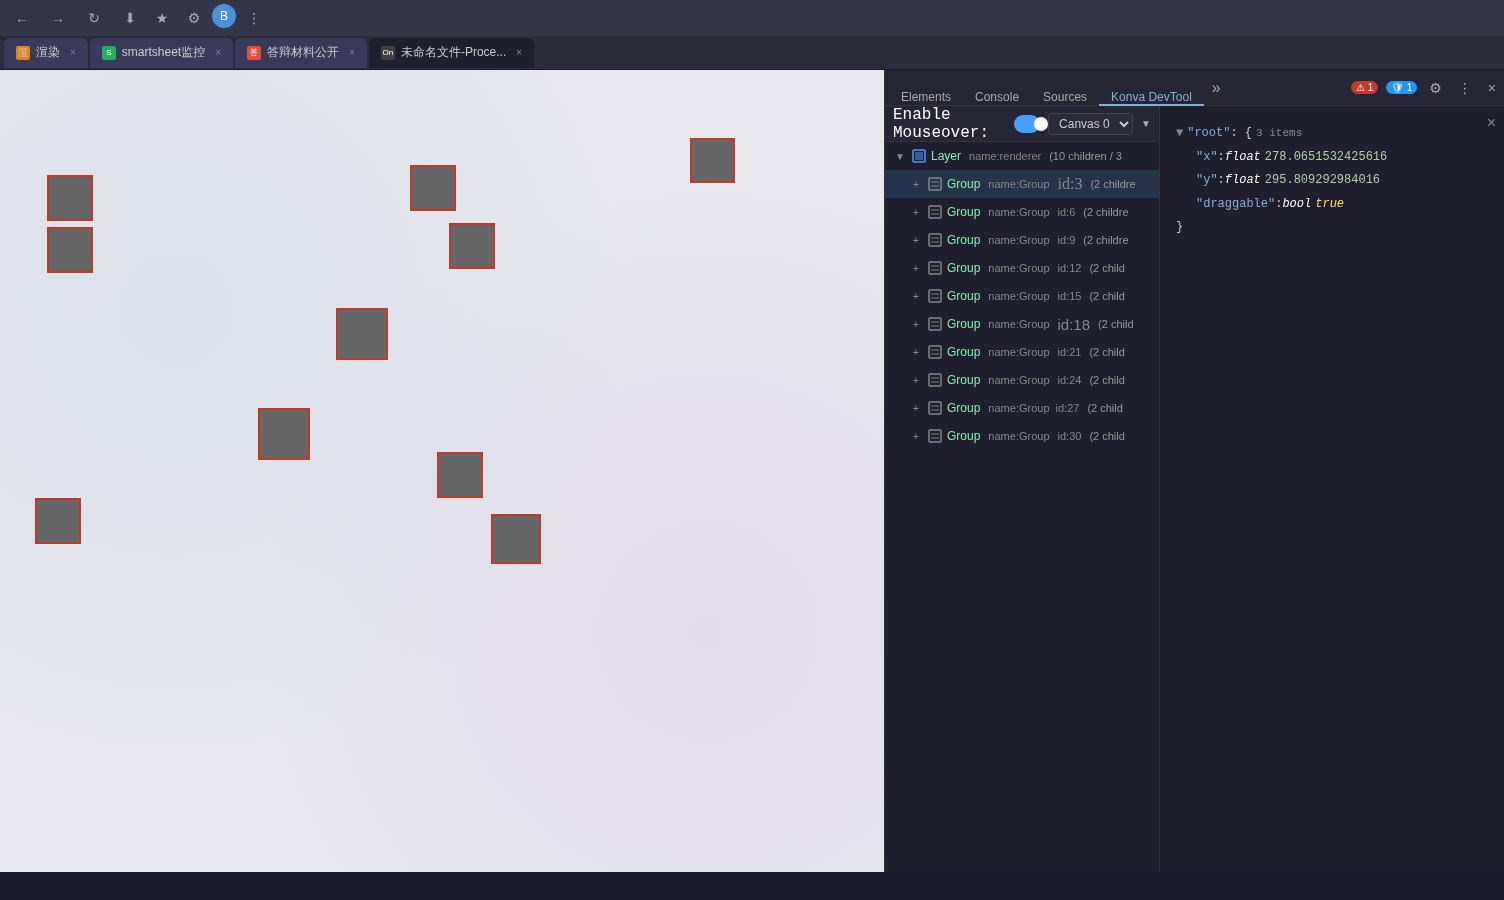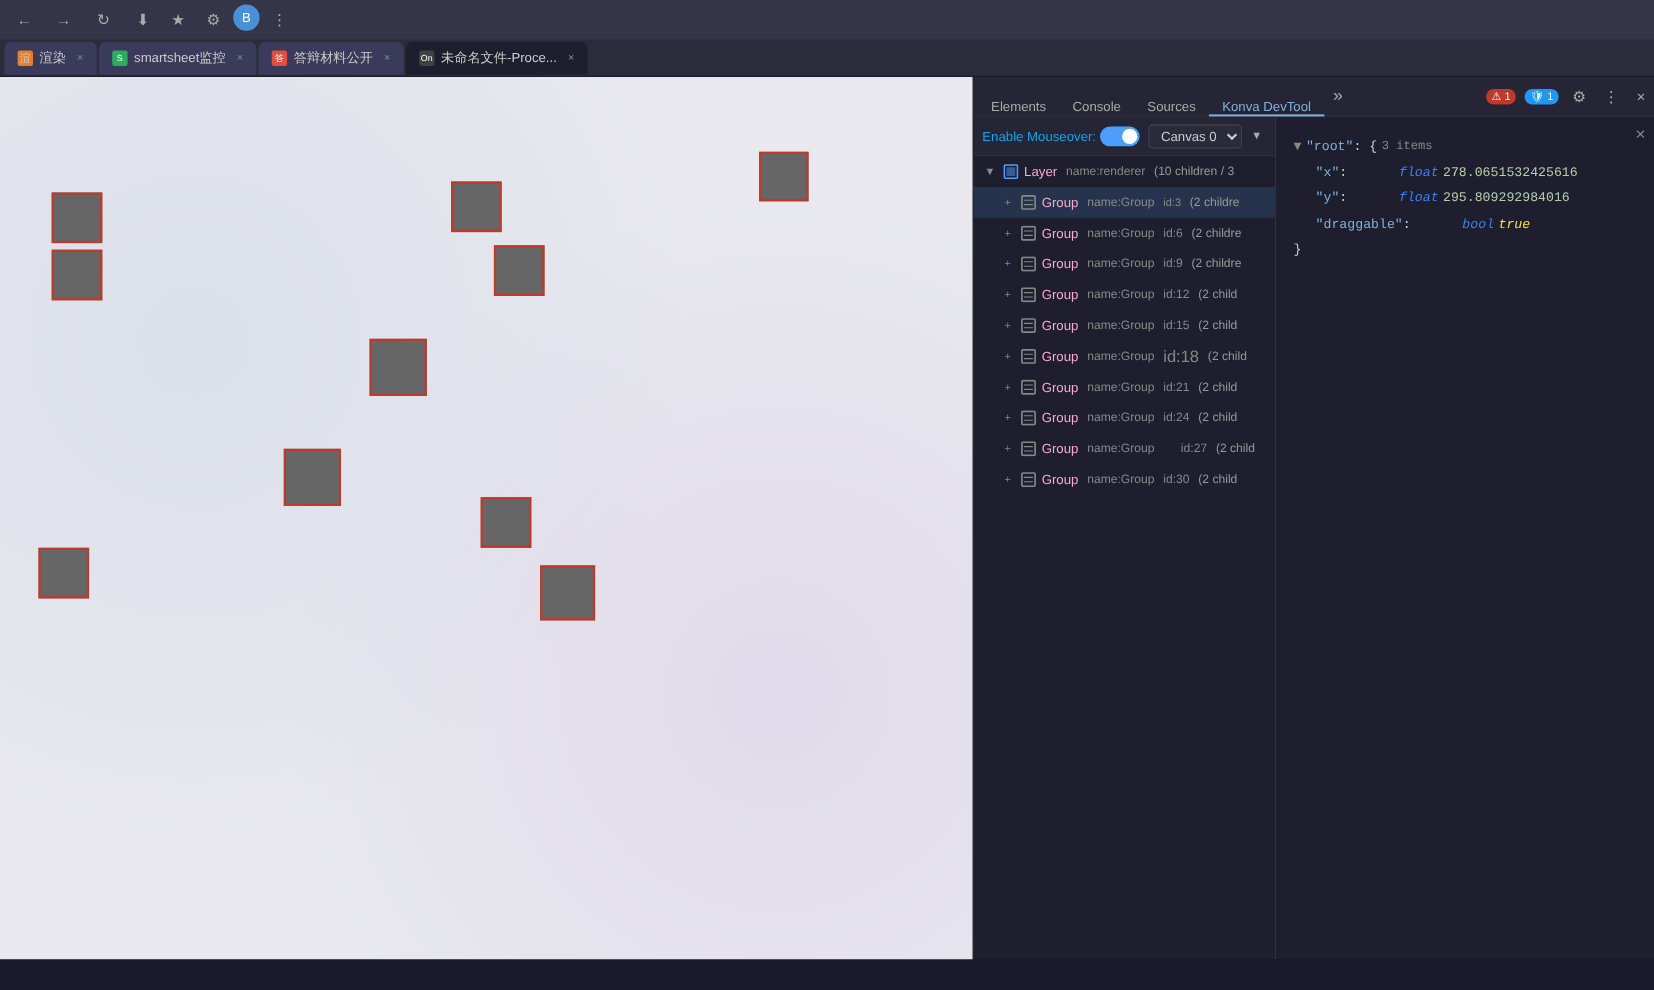--- a/index.html
+++ b/index.html
@@ -56,33 +56,33 @@
     .tree-item { display: flex; align-items: center; height: 28px; padding-left: 8px; cursor: pointer; font-size: 12px; color: #ccc; gap: 4px; }
     .tree-item.selected { background: rgba(65, 135, 200, 0.2); }
     .tree-item.layer { padding-left: 8px; }
     .tree-item.group { padding-left: 24px; }
 
     .expand-btn { width: 14px; height: 14px; display: flex; align-items: center; justify-content: center; color: #888; font-size: 10px; flex-shrink: 0; }
     .node-icon { width: 16px; height: 16px; display: flex; align-items: center; justify-content: center; flex-shrink: 0; }
     .layer-icon { color: #4a9eff; }
     .group-icon { color: #888; }
 
-    .node-name { color: #f9a8d4; font-weight: 500; }
+    .node-name { color: #86efac; font-weight: 500; }
     .node-meta { color: #888; font-size: 11px; margin-left: 4px; }
     .node-info { color: #999; font-size: 11px; margin-left: 4px; }
 
     
     .props-panel { flex: 1; background: #1e1e2e; overflow-y: auto; padding: 8px 0; }
     .close-btn { position: absolute; top: 8px; right: 8px; color: #888; cursor: pointer; font-size: 16px; z-index: 10; }
 
     .json-viewer { padding: 8px 16px; font-family: 'Courier New', monospace; font-size: 12px; line-height: 1.8; position: relative; }
     .json-expand { color: #888; cursor: pointer; margin-right: 4px; }
     .json-key { color: #81b1db; }
     .json-colon { color: #ccc; }
-    .json-type { color: #3b82f6; font-style: italic; margin-right: 4px; margin-left: 47px; }
+    .json-type { color: #ffffff; font-style: italic; margin-right: 4px; }
     .json-value { color: #ce9178; }
     .json-value.number { color: #b5cea8; }
     .json-value.bool { color: #fde047; font-style: italic; }
     .json-brace { color: #ccc; }
     .json-count { color: #888; font-size: 11px; margin-left: 4px; }
     .json-row { display: flex; align-items: center; padding: 1px 0; }
     .json-indent { padding-left: 20px; }
 
     
     .konva-canvas { width: 100%; height: 100%; position: relative; }
@@ -171,21 +171,21 @@
         <span class="devtools-icon-btn">×</span>
       </div>
     </div>
 
     <div class="konva-panel">
 
       <div class="tree-panel">
 
         <div class="tree-toolbar">
           <div class="toggle-btn">
-            <span style="color:#0ea5e9;font-size:12px;">Enable Mouseover:</span>
+            <span style="color:#ffffff;font-size:16px;font-family:Liberation Mono, monospace;">Enable Mouseover:</span>
             <div class="toggle-switch on"></div>
           </div>
           <select class="canvas-select">
             <option>Canvas 0</option>
           </select>
           <span style="color:#aaa;font-size:10px;">▼</span>
         </div>
 
         <div class="tree-item layer">
           <div class="expand-btn">▼</div>
@@ -204,21 +204,21 @@
           <div class="expand-btn">+</div>
           <div class="node-icon group-icon">
             <svg width="14" height="14" viewBox="0 0 14 14">
               <rect x="1" y="1" width="12" height="12" rx="1" fill="none" stroke="#888" stroke-width="1.5"></rect>
               <line x1="3" y1="5" x2="11" y2="5" stroke="#888" stroke-width="1"></line>
               <line x1="3" y1="9" x2="11" y2="9" stroke="#888" stroke-width="1"></line>
             </svg>
           </div>
           <span class="node-name">Group</span>
           <span class="node-meta" style="color:#888;font-size:11px;margin-left:4px;">name:Group</span>
-          <span class="node-meta" style="color:#888;font-size:10px;margin-left:4px;">id:3</span>
+          <span class="node-meta" style="color:#888;font-size:16px;margin-left:4px;font-family:Liberation Serif, serif;">id:3</span>
           <span class="node-info" style="color:#999;font-size:11px;margin-left:4px;">(2 childre</span>
         </div>
 
         <div class="tree-item group">
           <div class="expand-btn">+</div>
           <div class="node-icon group-icon">
             <svg width="14" height="14" viewBox="0 0 14 14">
                 <rect x="1" y="1" width="12" height="12" rx="1" fill="none" stroke="#888" stroke-width="1.5"></rect>
                 <line x1="3" y1="5" x2="11" y2="5" stroke="#888" stroke-width="1"></line>
                 <line x1="3" y1="9" x2="11" y2="9" stroke="#888" stroke-width="1"></line>
@@ -324,21 +324,21 @@
           <div class="expand-btn">+</div>
           <div class="node-icon group-icon">
             <svg width="14" height="14" viewBox="0 0 14 14">
                 <rect x="1" y="1" width="12" height="12" rx="1" fill="none" stroke="#888" stroke-width="1.5"></rect>
                 <line x1="3" y1="5" x2="11" y2="5" stroke="#888" stroke-width="1"></line>
                 <line x1="3" y1="9" x2="11" y2="9" stroke="#888" stroke-width="1"></line>
               </svg>
           </div>
           <span class="node-name">Group</span>
           <span class="node-meta" style="color:#888;font-size:11px;margin-left:4px;">name:Group</span>
-          <span class="node-meta" style="color:#888;font-size:11px;margin-left:20px;">id:27</span>
+          <span class="node-meta" style="color:#888;font-size:11px;margin-left:2px;">id:27</span>
           <span class="node-info" style="color:#999;font-size:11px;margin-left:4px;">(2 child</span>
         </div>
 
         <div class="tree-item group">
           <div class="expand-btn">+</div>
           <div class="node-icon group-icon">
             <svg width="14" height="14" viewBox="0 0 14 14">
                 <rect x="1" y="1" width="12" height="12" rx="1" fill="none" stroke="#888" stroke-width="1.5"></rect>
                 <line x1="3" y1="5" x2="11" y2="5" stroke="#888" stroke-width="1"></line>
                 <line x1="3" y1="9" x2="11" y2="9" stroke="#888" stroke-width="1"></line>

